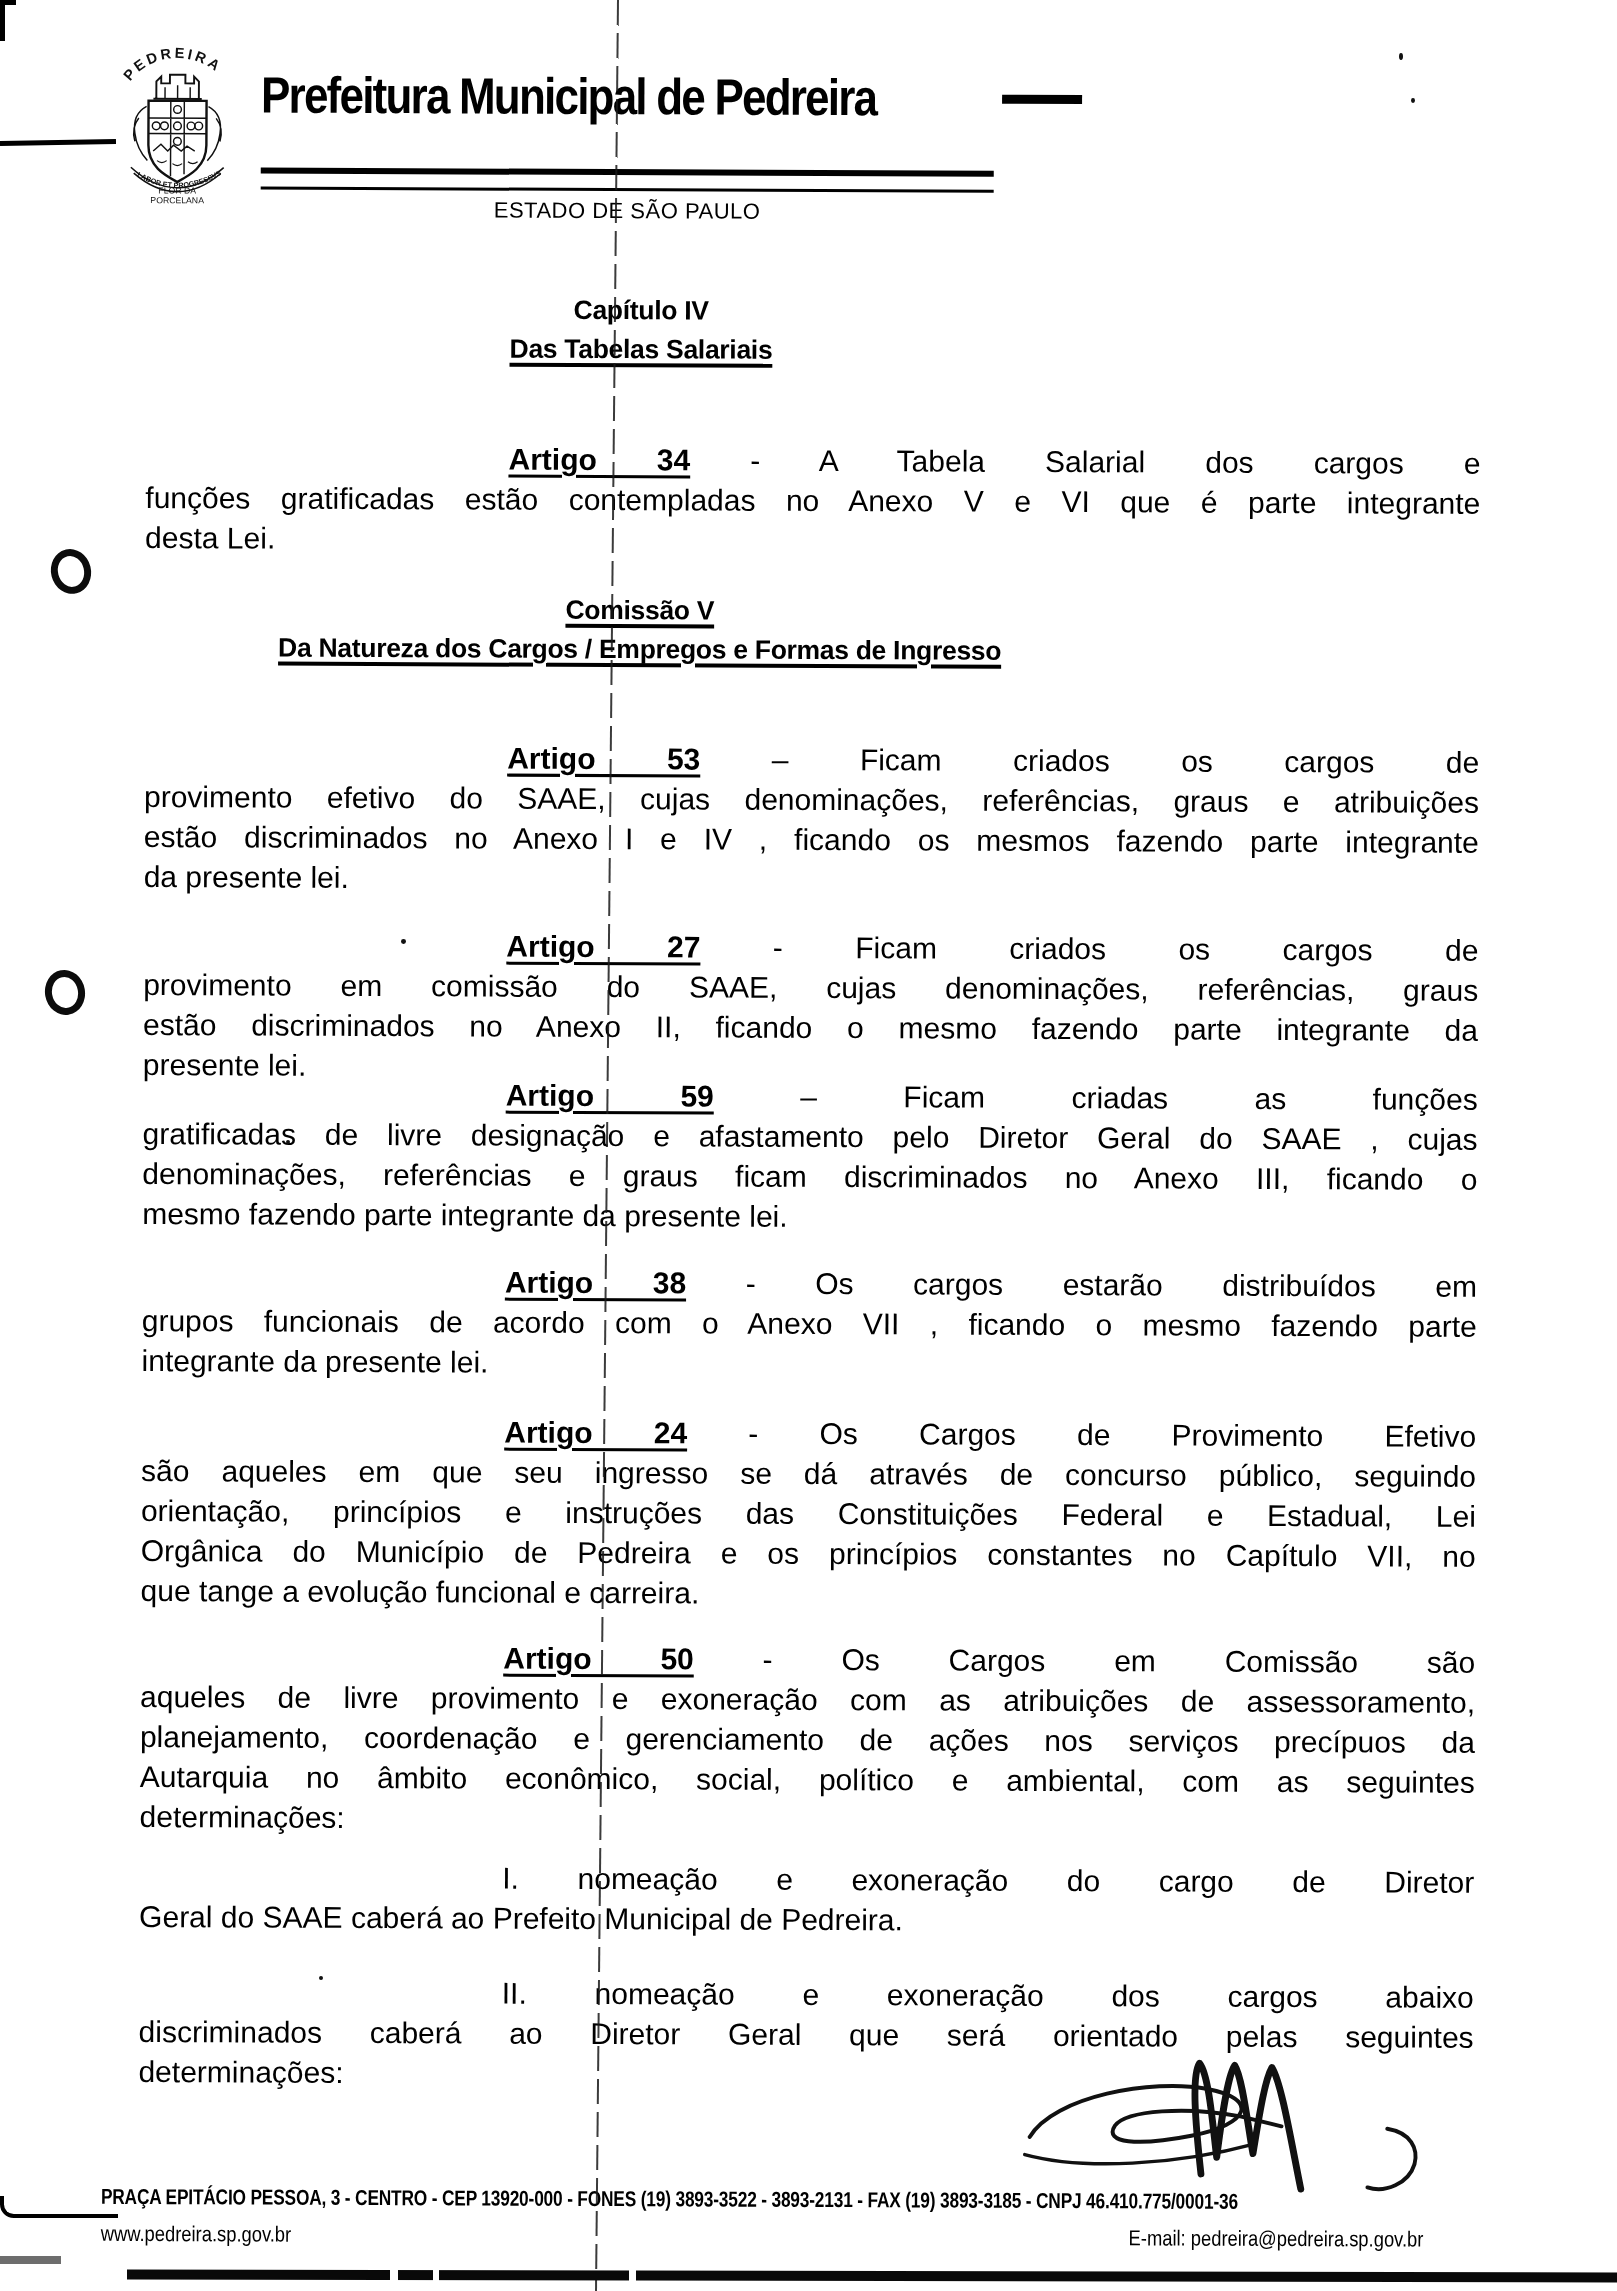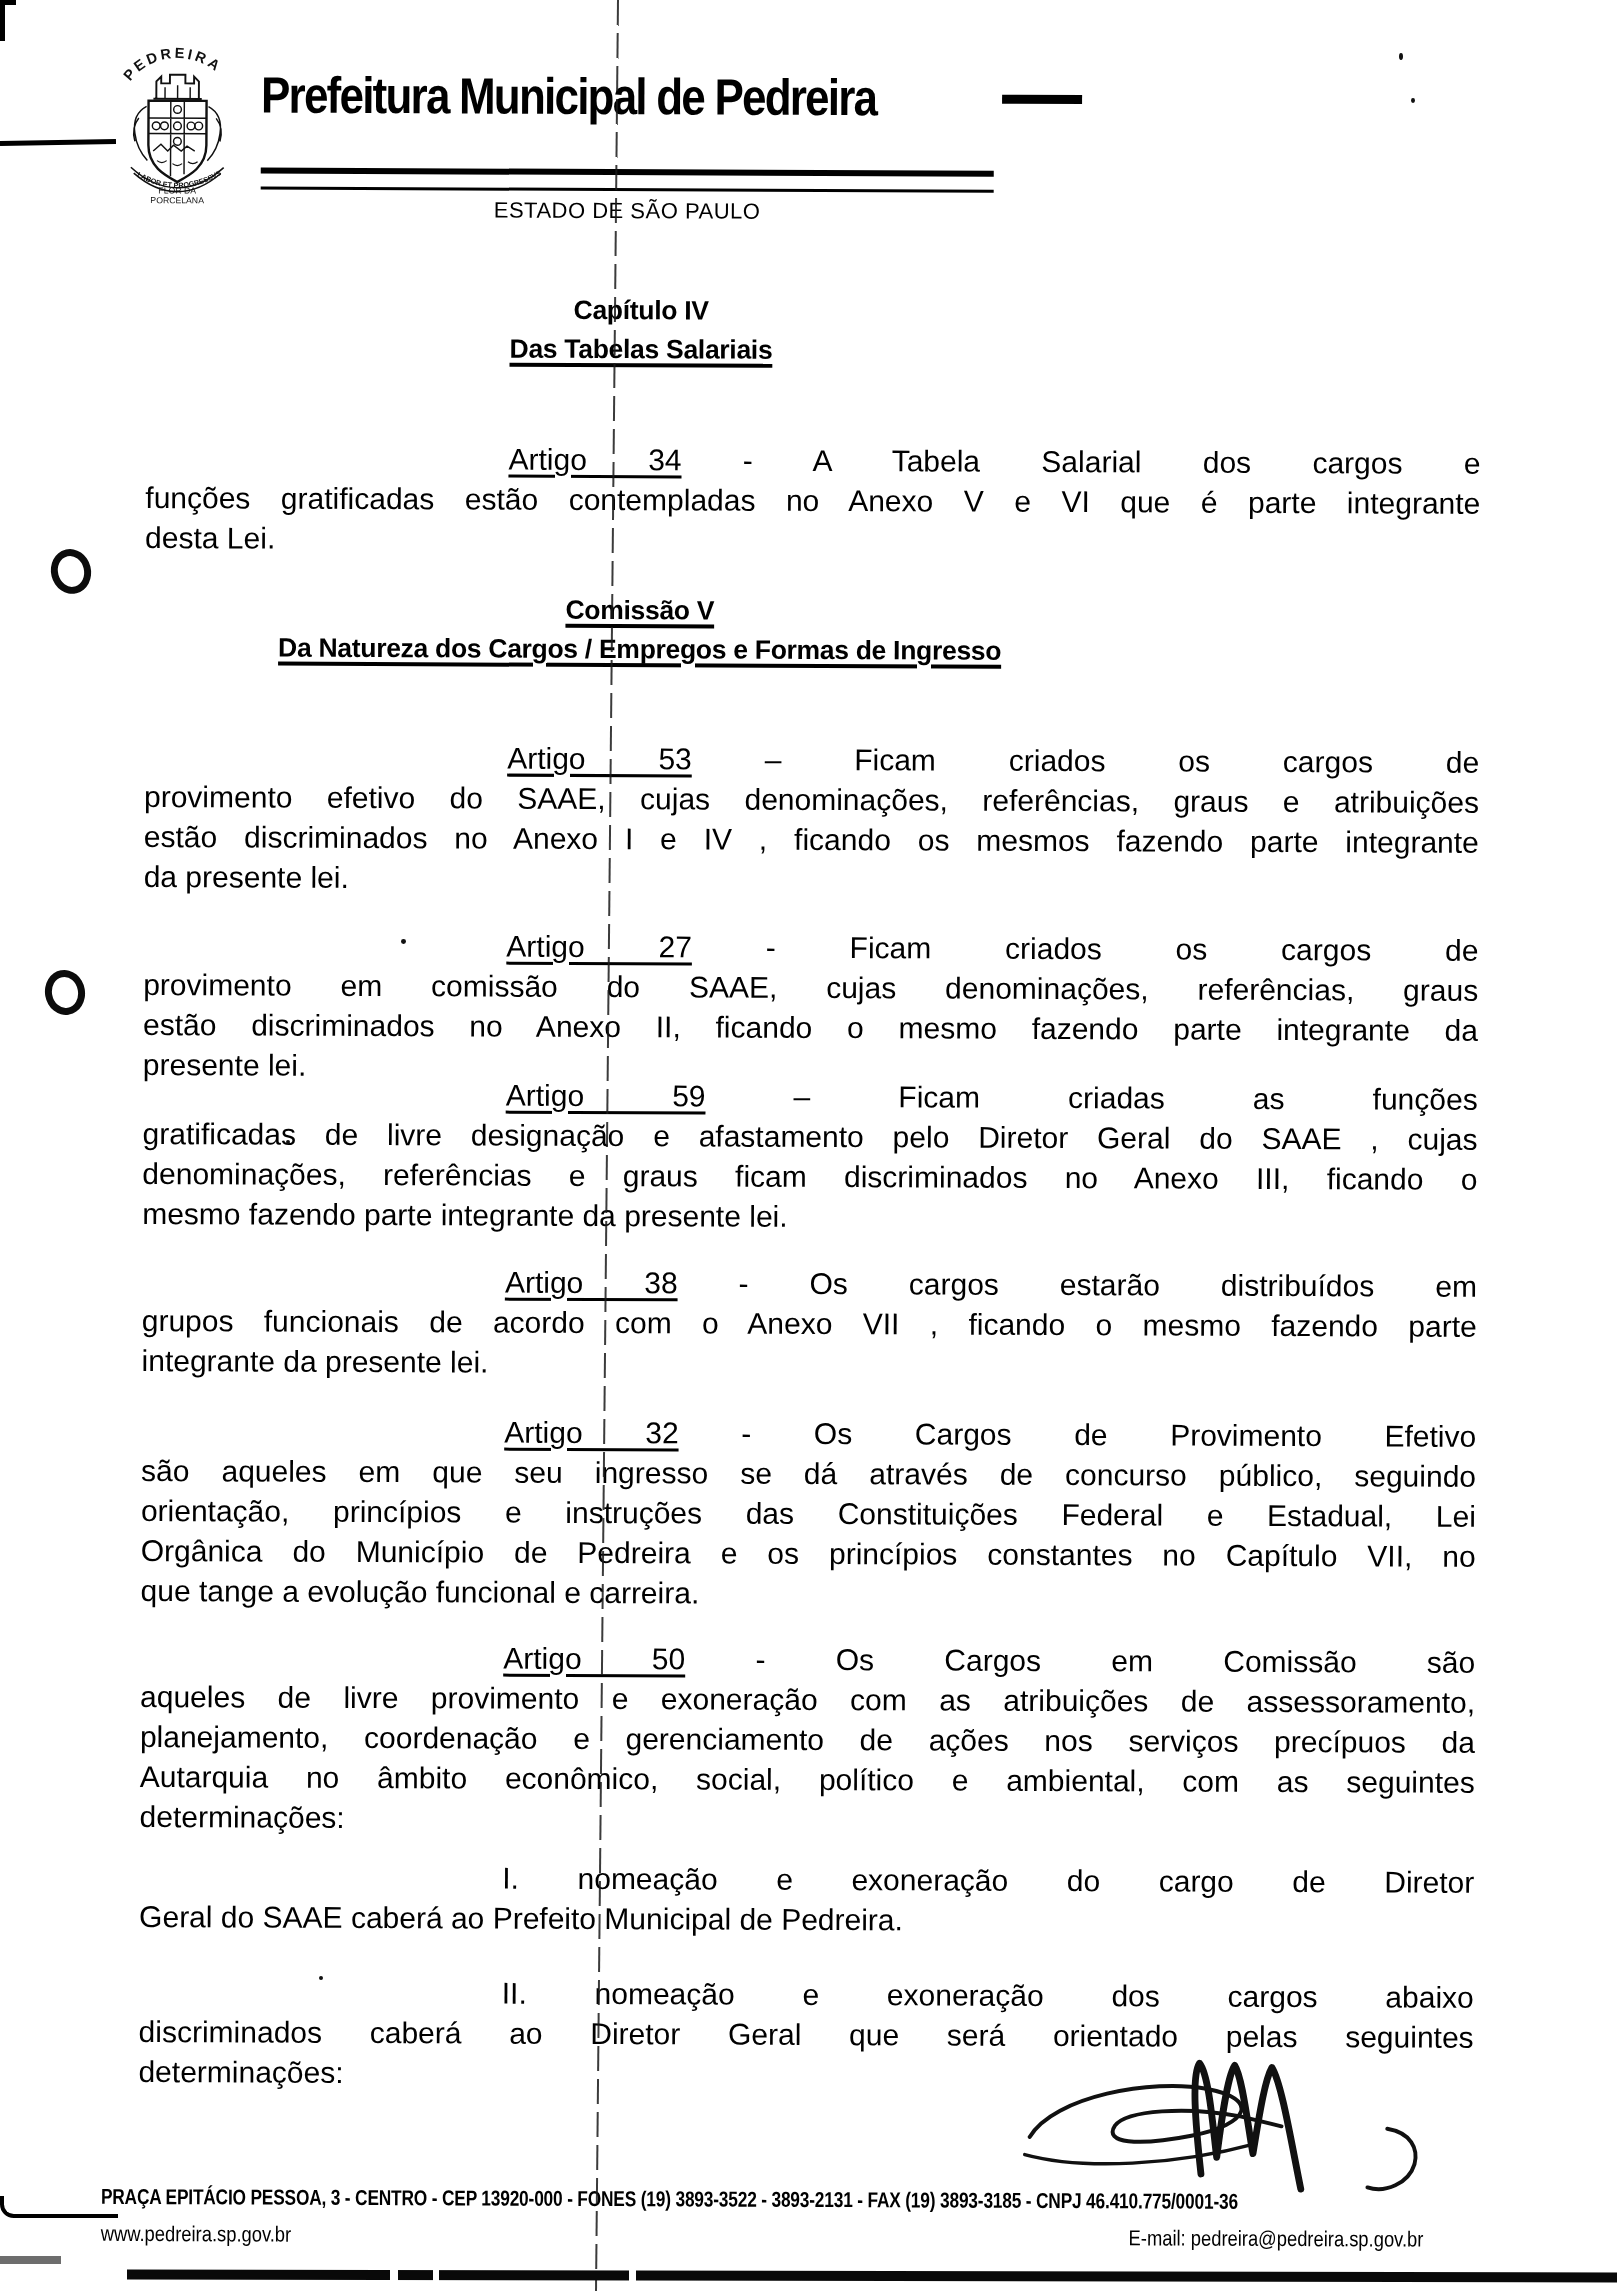--- a/index.html
+++ b/index.html
@@ -20,21 +20,21 @@
   
   .chapter{position:absolute;left:147px;width:990px;text-align:center;
            font-size:26.5px;font-weight:bold;line-height:39px;letter-spacing:-0.3px;}
   .u{text-decoration:underline;text-decoration-thickness:3.9px;text-underline-offset:4.9px;}
 
   
   .para{position:absolute;left:147px;width:1335px;font-size:30px;line-height:40px;}
   .line{text-align:justify;text-align-last:justify;white-space:normal;}
   .line.first{padding-left:363px;}
   .line.last{text-align-last:left;}
-  .alabel{font-weight:normal;text-decoration:underline;text-decoration-thickness:2.9px;
+  .alabel{font-weight:bold;text-decoration:underline;text-decoration-thickness:2.9px;
           text-underline-offset:4.9px;}
 
   
   .footer1{position:absolute;left:110px;top:2184px;width:1639px;font-size:21.6px;font-weight:bold;
            letter-spacing:-0.2px;white-space:nowrap;transform:scaleX(.80);transform-origin:left top;}
   .footer2{position:absolute;left:110px;top:2221px;width:1556px;display:flex;
            justify-content:space-between;font-size:21.6px;white-space:nowrap;
            transform:scaleX(.85);transform-origin:left top;}
 
   
@@ -141,21 +141,21 @@
       <div class="line last">mesmo fazendo parte integrante da presente lei.</div>
     </div>
 
     <div class="para" style="top:1261px;">
       <div class="line first"><span class="alabel">Artigo 38</span><span> - Os cargos estarão distribuídos em</span></div>
       <div class="line">grupos funcionais de acordo com o Anexo VII , ficando o mesmo fazendo parte</div>
       <div class="line last">integrante da presente lei.</div>
     </div>
 
     <div class="para" style="top:1411px;">
-      <div class="line first"><span class="alabel">Artigo 32</span><span> - Os Cargos de Provimento Efetivo</span></div>
+      <div class="line first"><span class="alabel">Artigo 24</span><span> - Os Cargos de Provimento Efetivo</span></div>
       <div class="line">são aqueles em que seu ingresso se dá através de concurso público, seguindo</div>
       <div class="line">orientação, princípios e instruções das Constituições Federal e Estadual, Lei</div>
       <div class="line">Orgânica do Município de Pedreira e os princípios constantes no Capítulo VII, no</div>
       <div class="line last">que tange a evolução funcional e carreira.</div>
     </div>
 
     <div class="para" style="top:1637px;">
       <div class="line first"><span class="alabel">Artigo 50</span><span> - Os Cargos em Comissão são</span></div>
       <div class="line">aqueles de livre provimento e exoneração com as atribuições de assessoramento,</div>
       <div class="line">planejamento, coordenação e gerenciamento de ações nos serviços precípuos da</div>

